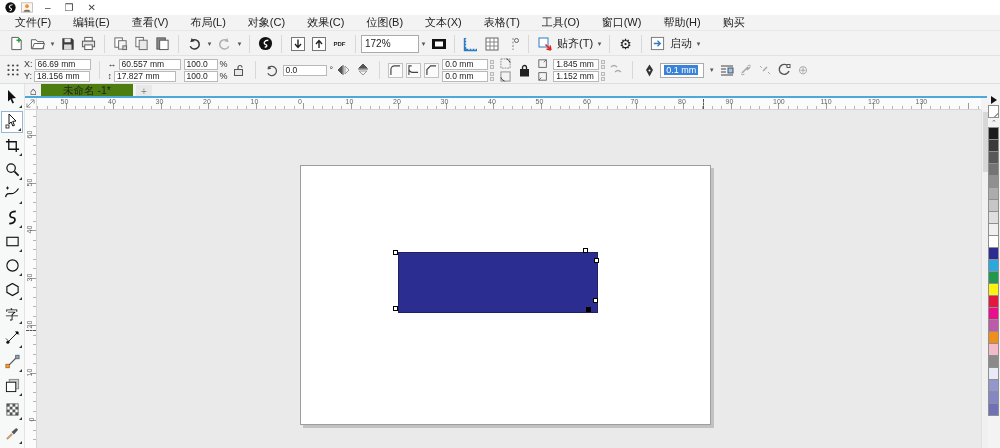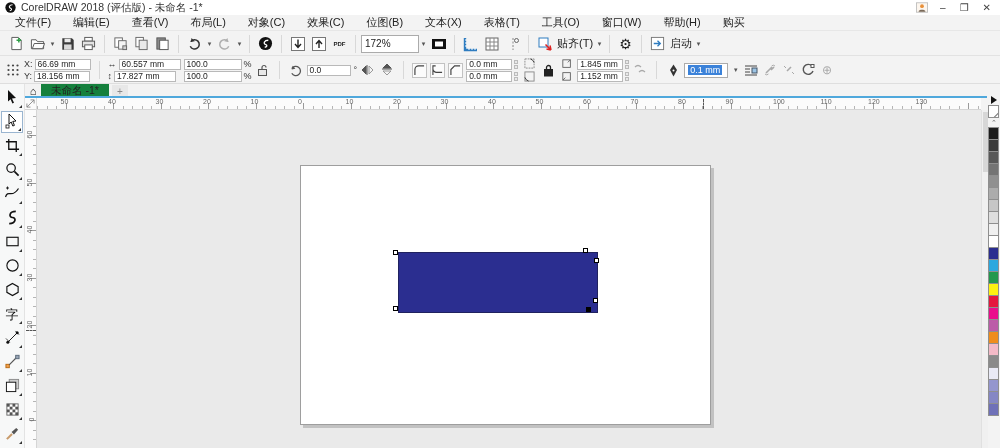--- a/index.html
+++ b/index.html
@@ -28,34 +28,34 @@
   .combo { display:flex; align-items:center; height:18px; background:#fff; border:1px solid #ababab; padding:0 3px; font-size:10px; }
   .zoomcombo { width:58px; }
   .tblabel { font-size:11px; margin:0 2px; white-space:nowrap; }
 
   
   .propbar { position:absolute; left:0; top:57px; width:1000px; height:27px; background:#f3f3f3; display:flex; align-items:center; padding-left:5px; border-bottom:1px solid #dedede; gap:3px; }
   .pcol { display:flex; flex-direction:column; gap:1px; }
   .prow { display:flex; align-items:center; gap:2px; height:11px; }
   .plabel { font-size:9px; color:#333; }
   .field { background:#fff; border:1px solid #b9b9b9; height:11px; font-size:8.5px; line-height:9px; padding:0 2px; color:#222; white-space:nowrap; overflow:hidden; }
-  .f58{width:56px} .f62{width:62px} .f34{width:58px} .f46{width:46px} .f44{width:44px}
+  .f58{width:56px} .f62{width:62px} .f34{width:34px} .f46{width:46px} .f44{width:44px}
   .stepper { display:flex; flex-direction:column; gap:1px; }
   .stepper i { width:4px; height:4px; background:#e9e9e9; border:1px solid #bbb; }
   .pico { width:16px; height:16px; display:flex; align-items:center; justify-content:center; font-size:11px; color:#333; }
   .pico svg{display:block}
   .cornerbtn { width:15px; height:15px; border:1px solid #c2c2c2; background:#fbfbfb; display:flex; align-items:center; justify-content:center; }
   .sel-blue { background:#3b82d9; color:#fff; }
   .gray { opacity:.38; }
 
   
   .tabrow { position:absolute; left:25px; top:84px; width:975px; height:13px; background:#f3f3f3; display:flex; align-items:flex-end; }
   .tabline { position:absolute; left:25px; top:96px; width:962px; height:2px; background:#4fa8dc; }
   .homebtn { width:16px; height:13px; display:flex; align-items:center; justify-content:center; font-size:11px; color:#111; }
-  .doctab { height:13px; background:#15803d; padding:0 10px; font-size:10.5px; color:#222; display:flex; align-items:center; white-space:nowrap; }
+  .doctab { height:13px; background:#4d7c0f; padding:0 22px; font-size:10.5px; color:#222; display:flex; align-items:center; white-space:nowrap; }
   .newtab { width:16px; height:12px; background:#e8e8e8; color:#8a8a8a; font-size:10px; display:flex; align-items:center; justify-content:center; margin-left:3px; }
 
   
   .rulerorigin { position:absolute; left:25px; top:98px; width:12px; height:12px; background:#fbfbfb; border-right:1px solid #ddd; border-bottom:1px solid #d5d5d5; font-size:7px; color:#777; display:flex; align-items:center; justify-content:center; }
   .hruler { position:absolute; left:37px; top:98px; width:944px; height:12px; background:#fbfbfb; border-bottom:1px solid #d5d5d5; overflow:hidden; }
   .hruler .tick { position:absolute; bottom:0; width:1px; height:3px; background:#b5b5b5; }
   .hruler .tick.major { height:6px; background:#9a9a9a; }
   .rlabel { position:absolute; top:0; font-size:7px; color:#666; }
   .hmark { position:absolute; top:1px; height:10px; border-left:1px dashed #555; }
   .vruler { position:absolute; left:25px; top:110px; width:12px; height:338px; background:#fbfbfb; border-right:1px solid #d5d5d5; overflow:hidden; }
@@ -89,21 +89,20 @@
   .pal-chevron { font-size:7px; color:#666; text-align:center; height:10px; line-height:9px; }
 </style>
 </head>
 <body>
 
 <div class="titlebar">
   <svg class="logo" viewBox="0 0 16 16">
       <circle cx="8" cy="8" r="7.5" fill="#111"></circle>
       <path d="M11 4 C6 4 5 8 8 9 C10 9.8 10.5 12 7 12.5" stroke="#fff" stroke-width="1.6" fill="none"></path>
     </svg>
-  <span class="title">CorelDRAW 2018 (评估版) - 未命名 -1*</span>
   <svg class="useric" viewBox="0 0 14 12">
       <rect x="0.5" y="0.5" width="13" height="11" fill="#fdf6ee" stroke="#bbb"></rect>
       <circle cx="7" cy="4.5" r="2.2" fill="#e8903a"></circle>
       <path d="M3 11 C3 8 11 8 11 11 Z" fill="#7a6a5a"></path>
     </svg>
   <div class="winbtns">
     <span class="winbtn">–</span>
     <span class="winbtn">❐</span>
     <span class="winbtn">✕</span>
   </div>

